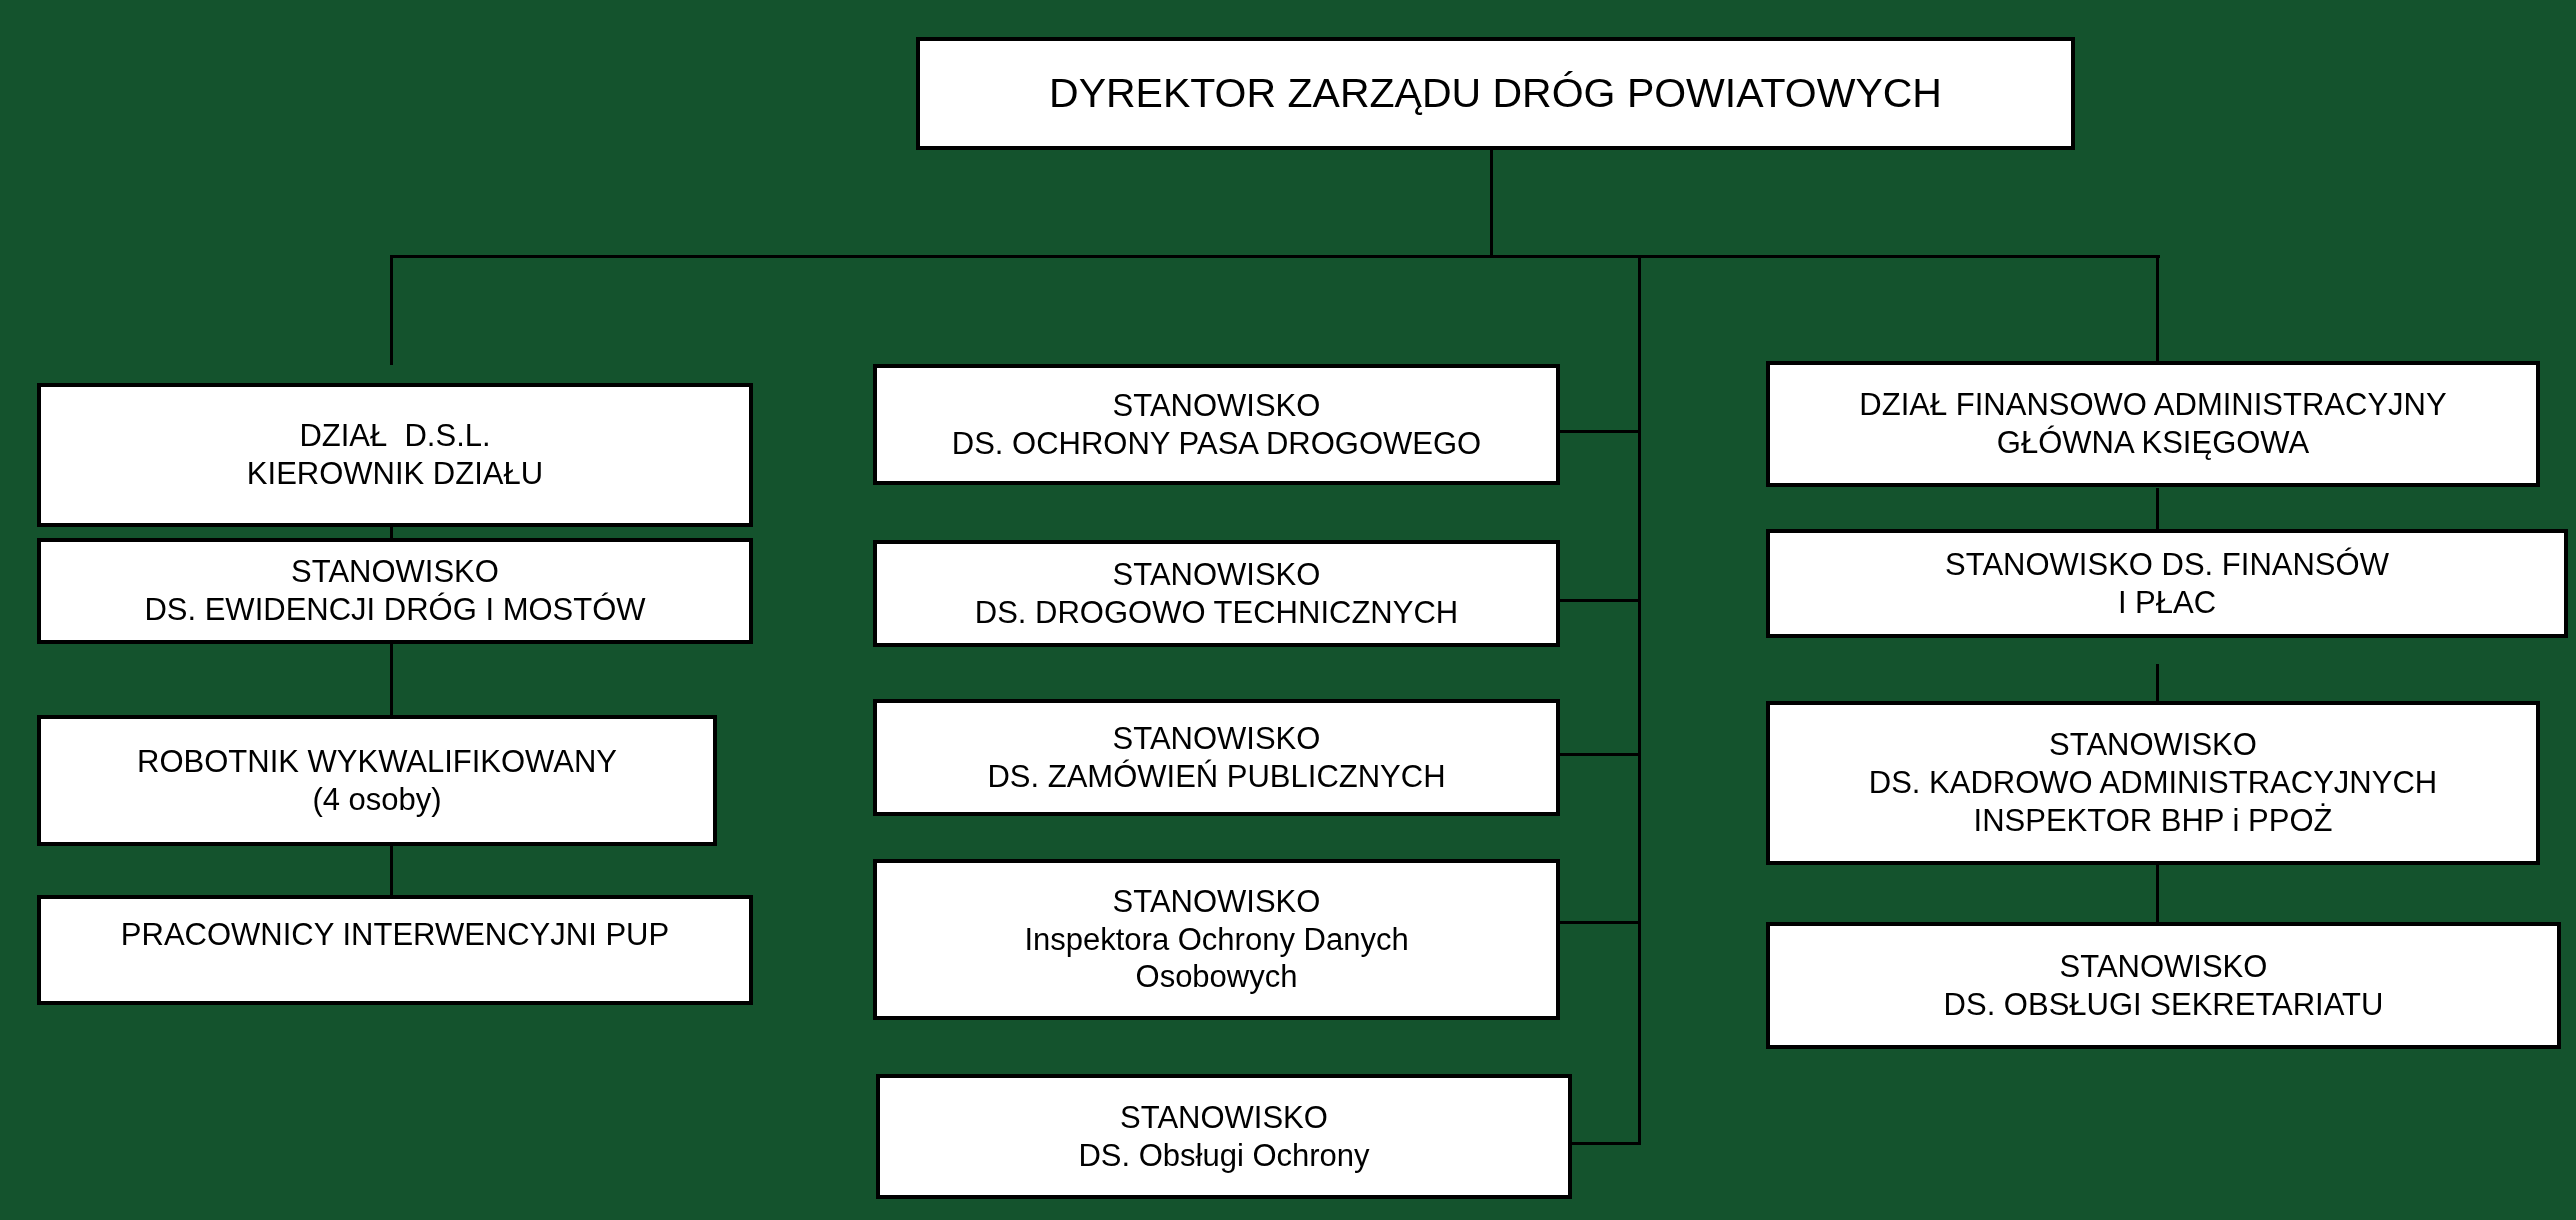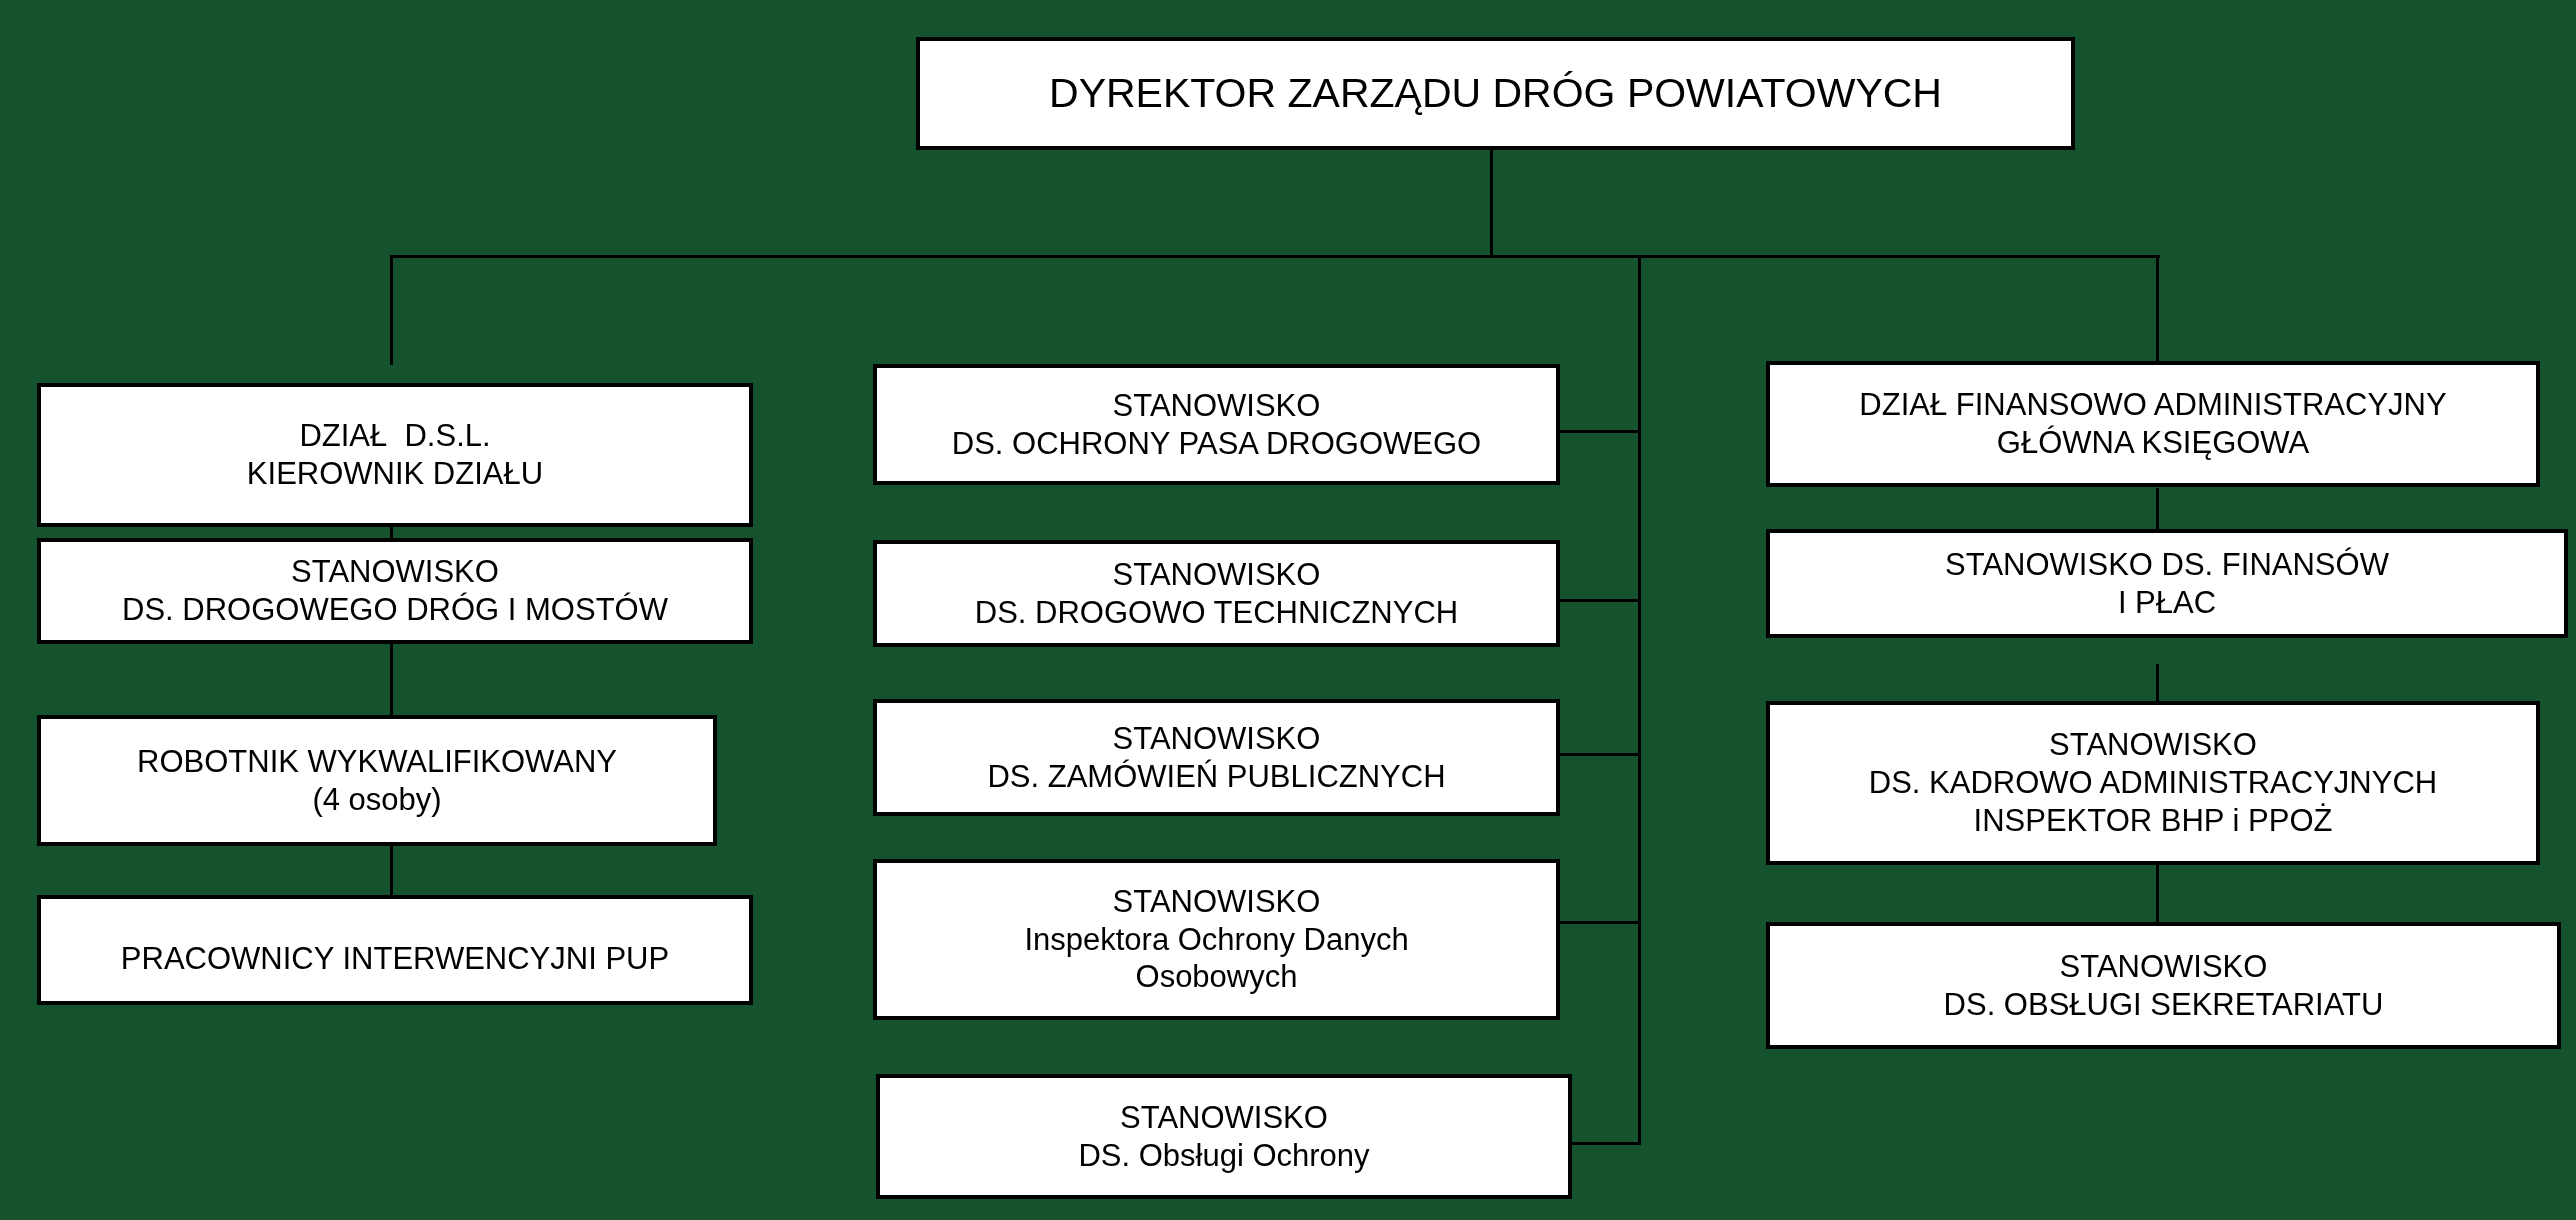--- a/index.html
+++ b/index.html
@@ -16,21 +16,21 @@
     border:4.5px solid #000000;
     background:#ffffff;
     display:flex;flex-direction:column;
     justify-content:center;align-items:center;
     text-align:center;
     font-size:31px;line-height:1.22;
     white-space:pre-wrap;
   }
   .node span{display:block;}
   .node.title-node{font-size:41px;}
-  .node.top-align{justify-content:center;padding-top:17px;}
+  .node.top-align{justify-content:flex-start;padding-top:17px;}
   .cline{position:absolute;background:#000000;}
 
   
   #n-root {left:916px;top:37px;  width:1159px;height:113px;}
   #n-l1   {left:37px;  top:383px; width:716px;height:144px;}
   #n-l2   {left:37px;  top:538px; width:716px;height:106px;}
   #n-l3   {left:37px;  top:715px;width:680px;height:131px;}
   #n-l4   {left:37px;  top:895px;width:716px;height:110px;}
   #n-m1   {left:873px;top:364px; width:687px;height:121px;}
   #n-m2   {left:873px;top:540px; width:687px;height:107px;}
@@ -85,21 +85,21 @@
   <div class="node title-node" id="n-root">
     <span>DYREKTOR ZARZĄDU DRÓG POWIATOWYCH</span>
   </div>
 
   <div class="node" id="n-l1">
     <span>DZIAŁ  D.S.L.</span>
     <span>KIEROWNIK DZIAŁU</span>
   </div>
   <div class="node" id="n-l2">
     <span>STANOWISKO</span>
-    <span>DS. DROGOWEGO DRÓG I MOSTÓW</span>
+    <span>DS. EWIDENCJI DRÓG I MOSTÓW</span>
   </div>
   <div class="node" id="n-l3">
     <span>ROBOTNIK WYKWALIFIKOWANY</span>
     <span>(4 osoby)</span>
   </div>
   <div class="node top-align" id="n-l4">
     <span>PRACOWNICY INTERWENCYJNI PUP</span>
   </div>
 
   <div class="node" id="n-m1">

